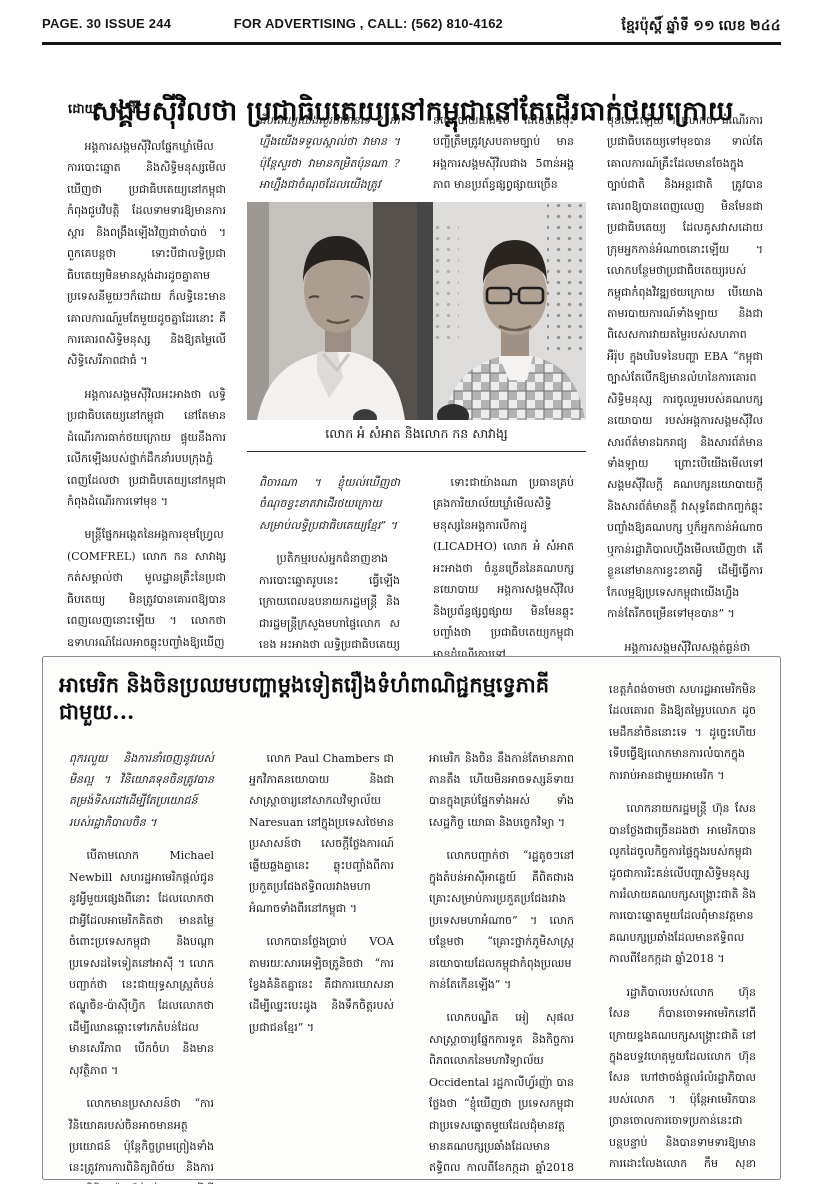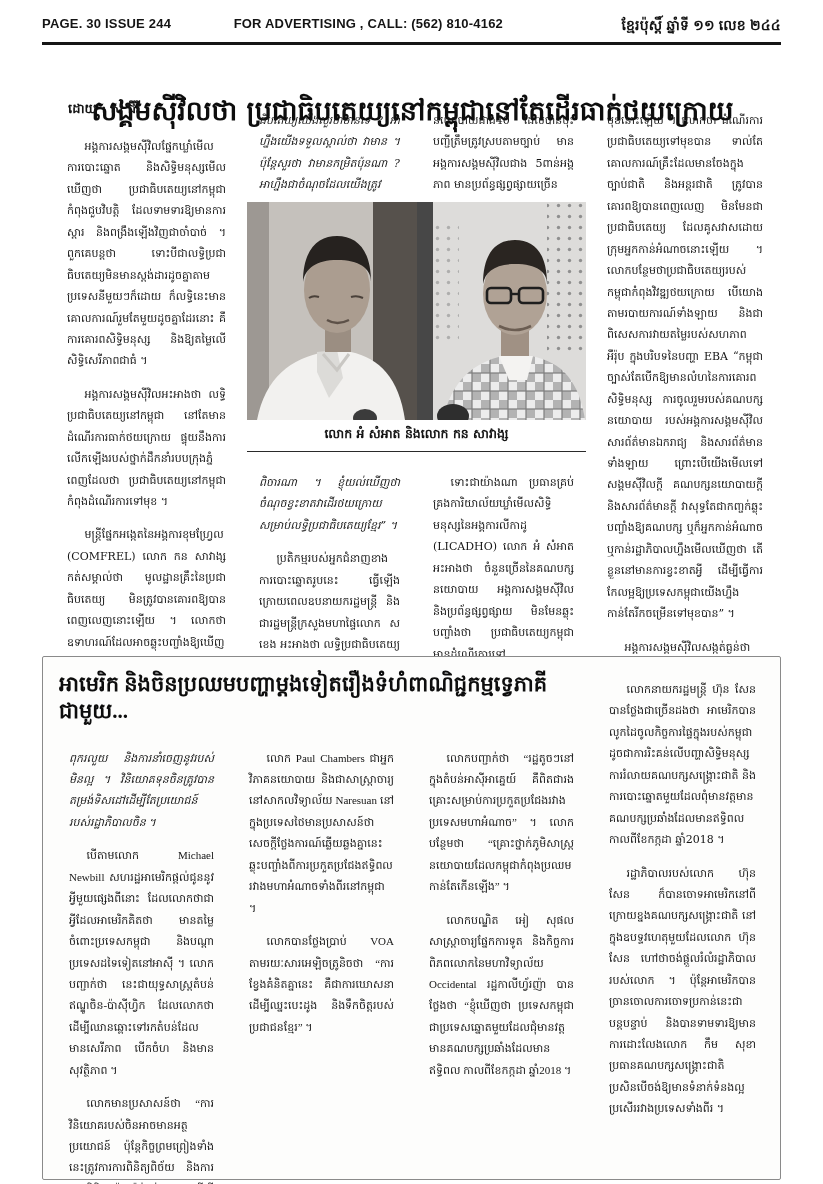--- a/index.html
+++ b/index.html
@@ -48,31 +48,31 @@
   .col4 { width:180px; height:556px; }
   .col-double { width:339px; display:flex; flex-direction:column; }
   .top-row, .bottom-row { display:flex; gap:9px; }
   .top-row .half { width:165px; height:104px; }
   .bottom-row { flex:1; }
   .bottom-row .half { width:165px; height:100%; }
 
   .photo-wrap { width:339px; }
   .photo { display:block; width:339px; height:218px; }
   .caption {
-    width:339px; text-align:center; font-weight:bold; font-size:12.5px;
+    width:339px; text-align:center; font-weight:normal; font-size:12.5px;
     padding:6px 0 7px 0; border-bottom:1.5px solid #2a2a2a; margin-bottom:8px;
   }
 
   
   .box {
     position:absolute; top:656px; left:42px; width:739px; height:524px;
     border:1.5px solid #8a8a8a; border-radius:2px; background:#fdfdfc;
     padding:10px 12px 10px 14px; display:flex; gap:11px;
   }
-  .box-left { width:531px; display:flex; flex-direction:column;font-family:Liberation Serif, serif; }
+  .box-left { width:531px; display:flex; flex-direction:column; }
   .box-headline {
     font-weight:bold; font-size:21px; line-height:1.3; color:#0d0d0d;
     padding:4px 0 10px 2px;
   }
   .three-cols { display:flex; gap:11px; flex:1; }
   .three-cols .bcol { width:169px; height:100%; }
   .box-right { width:186px; height:100%; }
 </style>
 </head>
 <body>
@@ -187,24 +187,26 @@
           <p>បើតាមលោក Michael Newbill សហរដ្ឋអាមេរិកផ្ដល់ជូននូវអ្វីមួយផ្សេងពីនោះ ដែលលោកថាជាអ្វីដែលអាមេរិកគិតថា មានតម្លៃចំពោះប្រទេសកម្ពុជា និងបណ្ដាប្រទេសដទៃទៀតនៅអាស៊ី ។ លោកបញ្ជាក់ថា នេះជាយុទ្ធសាស្ត្រតំបន់ឥណ្ឌូចិន-ប៉ាស៊ីហ្វិក ដែលលោកថាដើម្បីឈានឆ្ពោះទៅរកតំបន់ដែលមានសេរីភាព បើកចំហ និងមានសុវត្ថិភាព ។</p>
           <p>លោកមានប្រសាសន៍ថា “ការវិនិយោគរបស់ចិនអាចមានអត្ថប្រយោជន៍ ប៉ុន្តែកិច្ចព្រមព្រៀងទាំងនេះត្រូវការការពិនិត្យពិច័យ និងការត្រួតពិនិត្យយ៉ាងម៉ត់ចត់ ដើម្បីធានាថា អត្ថប្រយោជន៍នឹងទៅប្រទេសនោះ មិនមែនអ្នកស្វែងរកប្រយោជន៍ទេ ។ នេះជាមធ្យោបាយតែមួយគត់ដែលយើងអាចធានាថា ប្រទេសកម្ពុជាកំពុងទទួលបាននូវកិច្ចព្រមព្រៀងដ៏ល្អបំផុត” ។</p>
 
         </div>
         <div class="coltext bcol">
           <p>លោក Paul Chambers ជាអ្នកវិភាគនយោបាយ និងជាសាស្ត្រាចារ្យនៅសាកលវិទ្យាល័យ Naresuan នៅក្នុងប្រទេសថៃមានប្រសាសន៍ថា សេចក្ដីថ្លែងការណ៍ឆ្លើយឆ្លងគ្នានេះ ឆ្លុះបញ្ចាំងពីការប្រកួតប្រជែងឥទ្ធិពលរវាងមហាអំណាចទាំងពីរនៅកម្ពុជា ។</p>
           <p>លោកបានថ្លែងប្រាប់ VOA តាមរយៈសារអេឡិចត្រូនិចថា “ការខ្វែងគំនិតគ្នានេះ គឺជាការឃោសនាដើម្បីឈ្នះបេះដូង និងទឹកចិត្តរបស់ប្រជាជនខ្មែរ” ។</p>
 
         </div>
         <div class="coltext bcol">
+          <p class="noindent">អាមេរិក និងចិន នឹងកាន់តែមានភាពតានតឹង ហើយមិនអាចទស្សន៍ទាយបានក្នុងគ្រប់ផ្នែកទាំងអស់ ទាំងសេដ្ឋកិច្ច យោធា និងបច្ចេកវិទ្យា ។</p>
           <p>លោកបញ្ជាក់ថា “រដ្ឋតូចៗនៅក្នុងតំបន់អាស៊ីអាគ្នេយ៍ គឺពិតជារងគ្រោះសម្រាប់ការប្រកួតប្រជែងរវាងប្រទេសមហាអំណាច” ។ លោកបន្ថែមថា “គ្រោះថ្នាក់ភូមិសាស្ត្រនយោបាយដែលកម្ពុជាកំពុងប្រឈម កាន់តែកើនឡើង” ។</p>
           <p>លោកបណ្ឌិត អៀ សុផល សាស្ត្រាចារ្យផ្នែកការទូត និងកិច្ចការពិភពលោកនៃមហាវិទ្យាល័យ Occidental រដ្ឋកាលីហ្វ័រញ៉ា បានថ្លែងថា “ខ្ញុំឃើញថា ប្រទេសកម្ពុជាជាប្រទេសឆ្នោតមួយដែលជំុមានវត្ត មានគណបក្សប្រឆាំងដែលមានឥទ្ធិពល កាលពីខែកក្កដា ឆ្នាំ2018 ។</p>
         </div>
       </div>
     </div>
     <div class="coltext box-right">
+      <p class="noindent">ខេត្តកំពង់ចាមថា សហរដ្ឋអាមេរិកមិនដែលគោរព និងឱ្យតម្លៃរូបលោក ដូចមេដឹកនាំចិននោះទេ ។ ដូច្នេះហើយទើបធ្វើឱ្យលោកមានការលំបាកក្នុងការរាប់អានជាមួយអាមេរិក ។</p>
       <p>លោកនាយករដ្ឋមន្ត្រី ហ៊ុន សែន បានថ្លែងជាច្រើនដងថា អាមេរិកបានលូកដៃចូលកិច្ចការផ្ទៃក្នុងរបស់កម្ពុជា ដូចជាការរិះគន់លើបញ្ហាសិទ្ធិមនុស្ស ការរំលាយគណបក្សសង្គ្រោះជាតិ និងការបោះឆ្នោតមួយដែលពុំមានវត្តមានគណបក្សប្រឆាំងដែលមានឥទ្ធិពល កាលពីខែកក្កដា ឆ្នាំ2018 ។</p>
       <p>រដ្ឋាភិបាលរបស់លោក ហ៊ុន សែន ក៏បានចោទអាមេរិកនៅពីក្រោយខ្នងគណបក្សសង្គ្រោះជាតិ នៅក្នុងឧបទ្ទវហេតុមួយដែលលោក ហ៊ុន សែន ហៅថាចង់ផ្ដួលរំលំរដ្ឋាភិបាលរបស់លោក ។ ប៉ុន្តែអាមេរិកបានច្រានចោលការចោទប្រកាន់នេះជាបន្តបន្ទាប់ និងបានទាមទារឱ្យមានការដោះលែងលោក កឹម សុខា ប្រធានគណបក្សសង្គ្រោះជាតិ ប្រសិនបើចង់ឱ្យមានទំនាក់ទំនងល្អប្រសើររវាងប្រទេសទាំងពីរ ។</p>
     </div>
   </div>
 
 </div>
 
 </body></html>

